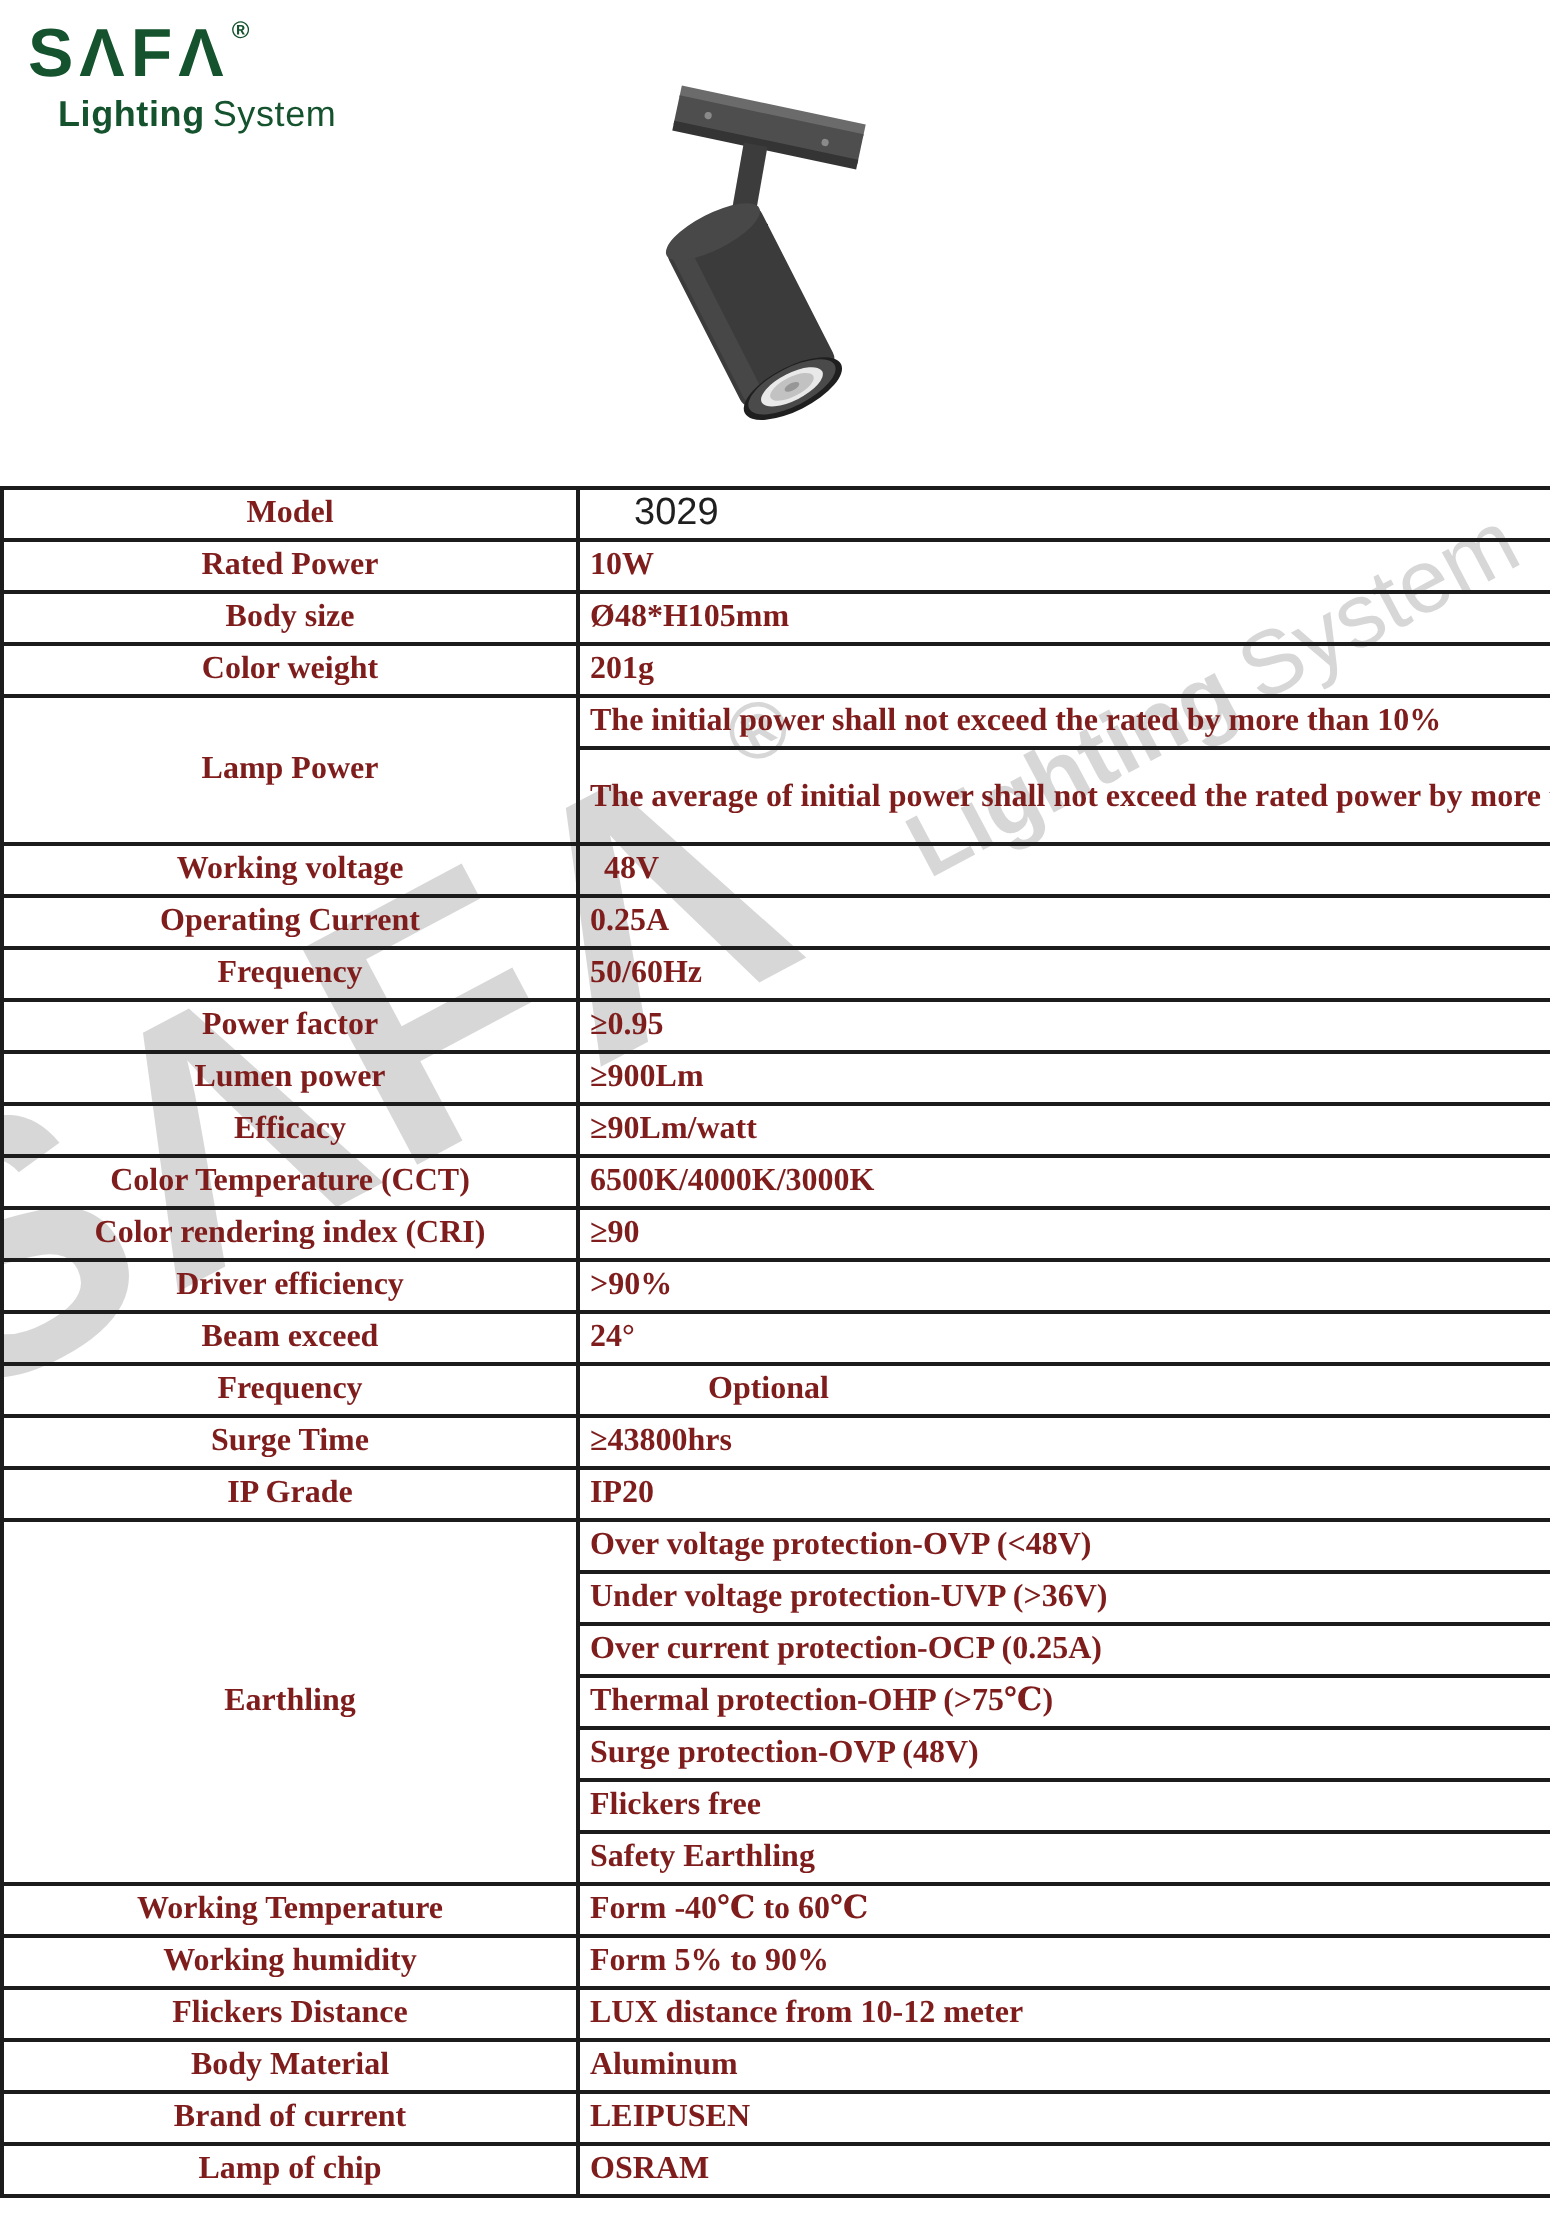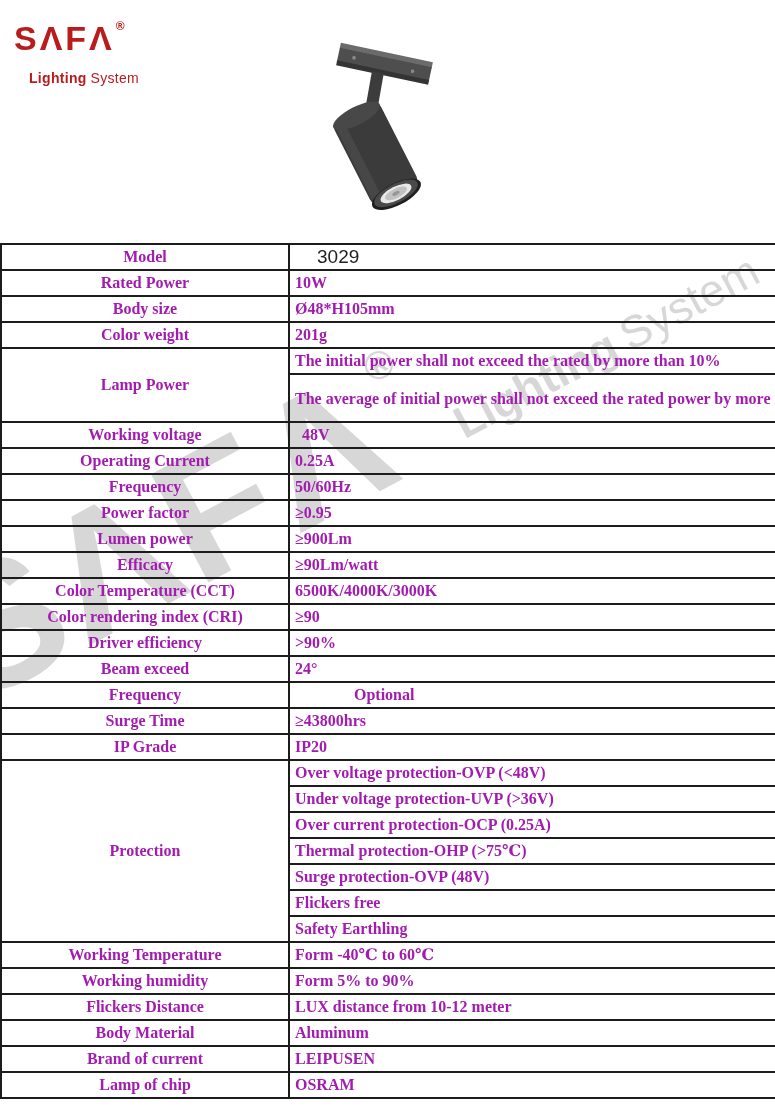--- a/index.html
+++ b/index.html
@@ -3,26 +3,26 @@
 <meta charset="utf-8">
 <style>
   html,body{margin:0;padding:0;background:#fff;}
   .page{
     position:relative;width:775px;height:1109px;background:#ffffff;
     overflow:hidden;
     font-family:"Liberation Serif","DejaVu Serif",serif;color:#111;
   }
 
   
-  .logo{position:absolute;left:14px;top:21px;color:#b91c1c;
+  .logo{position:absolute;left:14px;top:10px;color:#14532d;
         font-family:"Liberation Sans","DejaVu Sans",sans-serif;z-index:3;}
   .logo-row{line-height:1;}
   .logo-brand{font-size:34px;font-weight:bold;letter-spacing:3px;}
   .logo-reg{font-size:12px;font-weight:bold;vertical-align:top;position:relative;top:-1px;left:1px;}
-  .logo-tagline{margin-top:15px;margin-left:15px;font-size:14px;letter-spacing:.3px;}
+  .logo-tagline{margin-top:3px;margin-left:15px;font-size:18px;letter-spacing:.3px;}
   .tag-bold{font-weight:bold;}
   .tag-rest{font-weight:normal;margin-left:4px;}
 
   
   .product-photo{position:absolute;left:293px;top:34px;width:185px;height:205px;z-index:3;}
 
   
   .watermark{
     position:absolute;left:6px;top:548px;height:210px;z-index:1;
     transform:rotate(-28deg);transform-origin:0 100%;
@@ -37,21 +37,21 @@
   .wm-tag-rest{font-weight:normal;margin-left:10px;}
 
   
   table.spec{
     position:absolute;left:0;top:243px;width:880px;z-index:2;
     border-collapse:collapse;table-layout:fixed;background:transparent;
   }
   col.c1{width:288px;} col.c2{width:592px;}
   .spec th,.spec td{
     border:2px solid #1c1c1c;
-    font-size:16px;font-weight:bold;color:#a21caf;
+    font-size:16px;font-weight:bold;color:#7f1d1d;
     height:24px;line-height:20px;
     overflow:hidden;
   }
   .spec th{ text-align:center;padding:0 4px;}
   .spec td{ text-align:left;padding:0 5px;}
   td.lp2{height:46px;line-height:21px;vertical-align:middle;}
   .val-narrow{max-width:574px;}
   td.v-model{
     font-family:"Liberation Sans","DejaVu Sans",sans-serif;
     font-size:19px;font-weight:normal;color:#1f1f1f;padding-left:27px;
@@ -188,21 +188,21 @@
       <tr>
         <th>Surge Time</th>
         <td>≥43800hrs</td>
       </tr>
       <tr>
         <th>IP Grade</th>
         <td>IP20</td>
       </tr>
 
       <tr>
-        <th rowspan="7">Protection</th>
+        <th rowspan="7">Earthling</th>
         <td>Over voltage protection-OVP (&lt;48V)</td>
       </tr>
       <tr>
         <td>Under voltage  protection-UVP (&gt;36V)</td>
       </tr>
       <tr>
         <td>Over current protection-OCP (0.25A)</td>
       </tr>
       <tr>
         <td>Thermal protection-OHP (&gt;75℃)</td>

